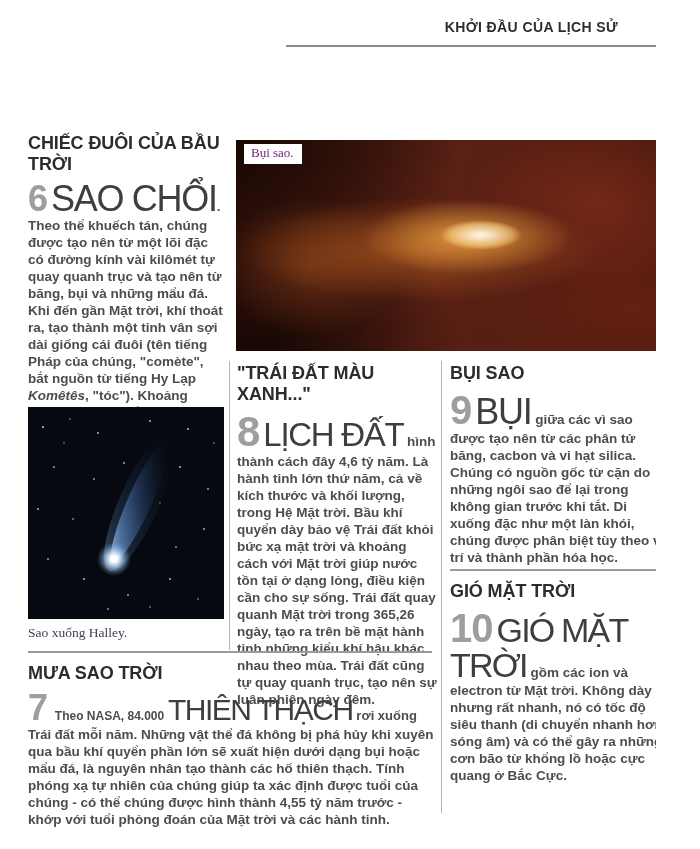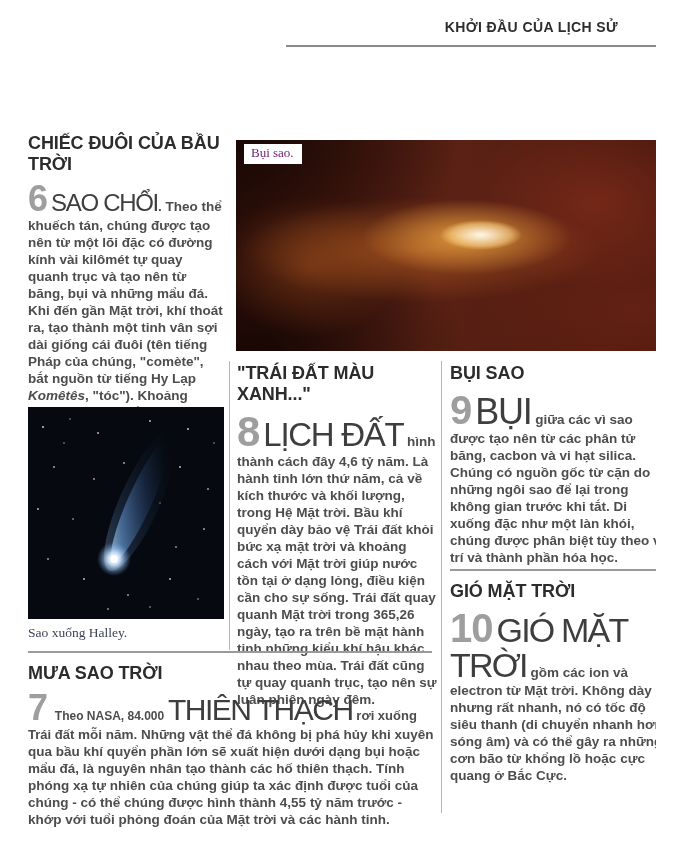--- a/index.html
+++ b/index.html
@@ -32,21 +32,21 @@
   .col-mid    { left:237px; top:363px; width:200px; }
   .col-right  { left:450px; top:363px; width:219px; }
   .col-right2 { left:450px; top:581px; width:219px; }
   .col-bottom { left:28px;  top:663px; width:410px; }
 
   .kicker { font-size:18px; font-weight:700; color:#2c2c2c; margin:0 0 6px 0; letter-spacing:-0.1px; }
   .para   { margin:0; font-size:13.5px; font-weight:700; color:#4d4d4d; line-height:17px; }
   .num    { font-weight:700; color:#9e9e9e; line-height:1; letter-spacing:-1px; margin-right:4px; }
   .big    { font-weight:400; color:#3e3e3e; line-height:1; letter-spacing:-1.3px; }
   .leadin { font-weight:700; }
-  .s6 .num{ font-size:36px; } .s6 .big{ font-size:24px; }
+  .s6 .num{ font-size:36px; } .s6 .big{ font-size:36px; }
   .s8 .num{ font-size:42px; } .s8 .big{ font-size:33px; }
   .s9 .num{ font-size:40px; } .s9 .big{ font-size:36px; }
   .s10 .num{ font-size:40px; } .s10 .big{ font-size:34px; letter-spacing:-1.8px; }
   .s7 .num{ font-size:36px; } .s7 .big{ font-size:30px; letter-spacing:-1.5px; }
   .s7 .pre{ font-size:12px; font-weight:700; }
   .s7 .leadin{ font-size:13px; }
 
   
   .comet-img { position:absolute; left:28px; top:407px; width:196px; height:212px; }
   .caption { position:absolute; font-family:"Liberation Serif", serif; font-size:13.5px; color:#3c4356; }

